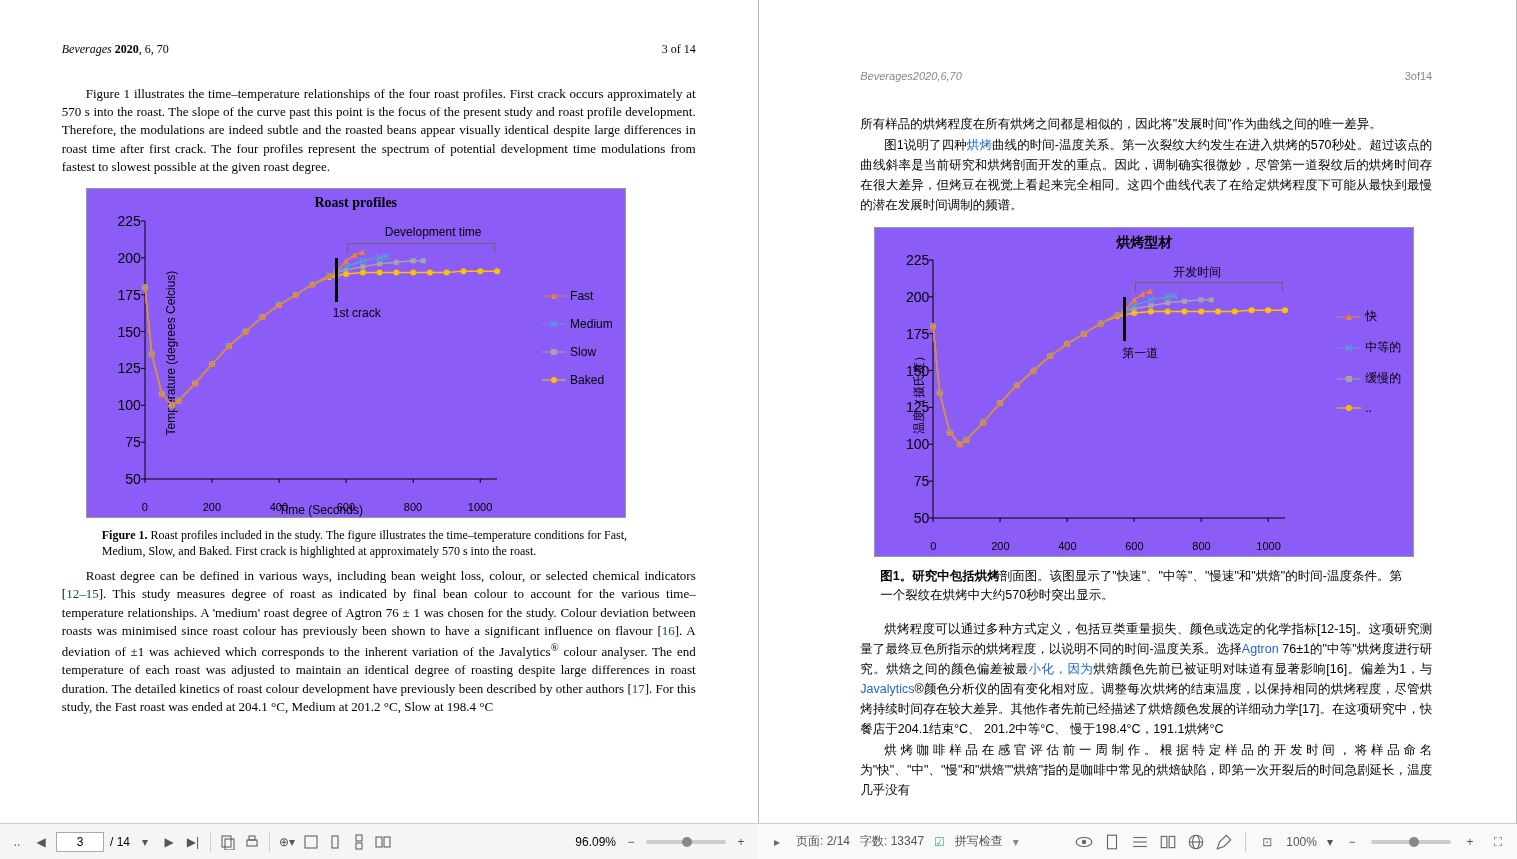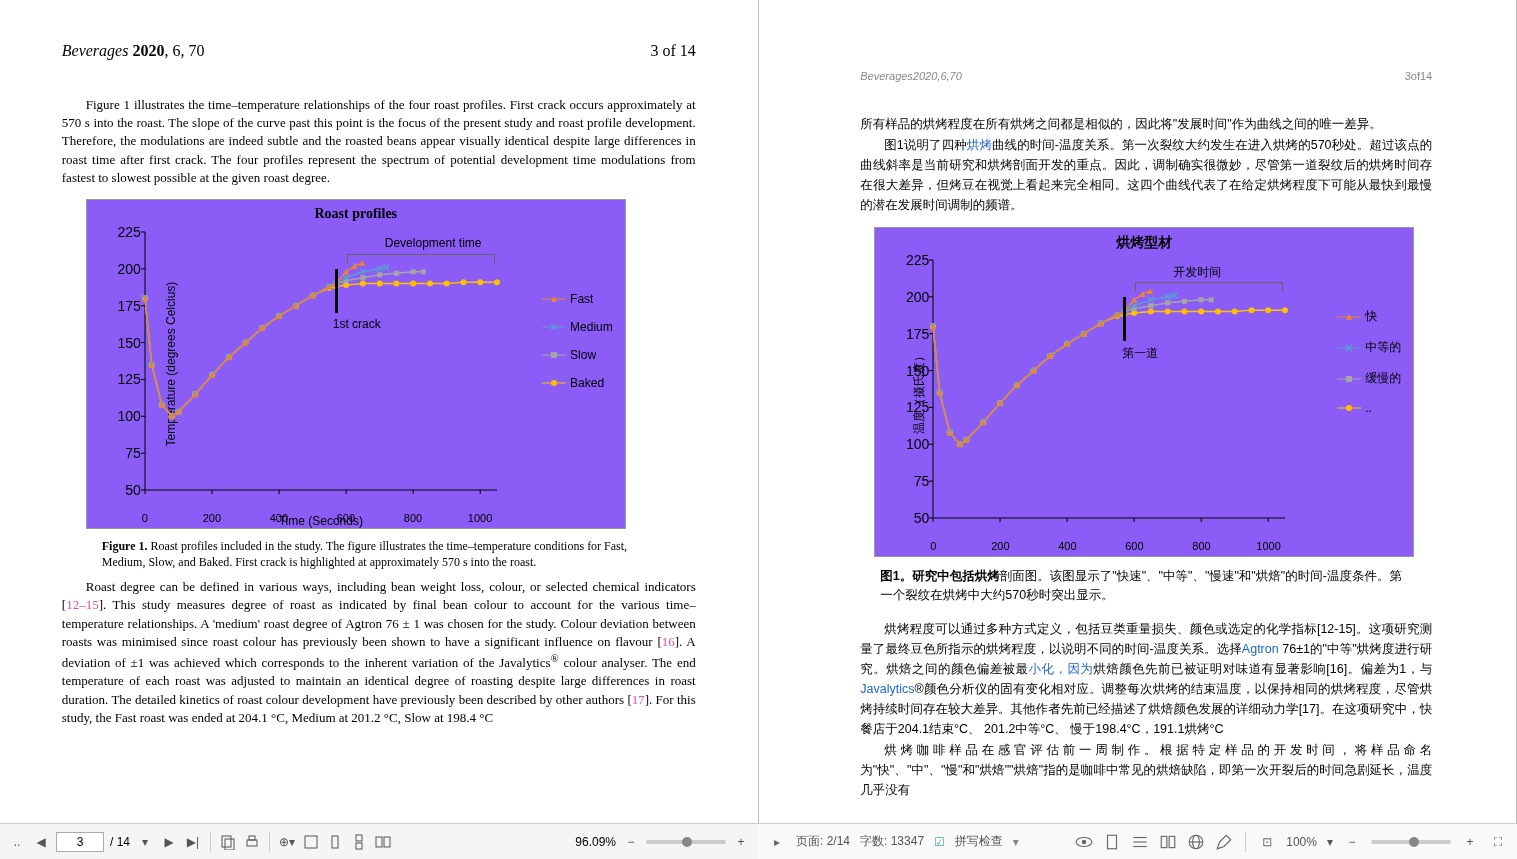--- a/index.html
+++ b/index.html
@@ -2,47 +2,47 @@
 <html><head>
 <meta charset="utf-8">
 <style>
 * { box-sizing: border-box; margin: 0; padding: 0; }
 body { font-family: "Times New Roman", serif; font-size: 13px; overflow: hidden; width: 1517px; height: 859px; background: #e8e8e8; }
 .split { display: flex; width: 100%; height: 823px; }
 .pane { flex: 1; background: #fff; overflow: hidden; position: relative; border-right: 1px solid #bbb; }
 .pane-r { font-family: "Microsoft YaHei", sans-serif; }
 .page { background: #fff; margin: 0 auto; padding: 42px 58px; width: 99%; height: 100%; }
 .page-r { padding: 70px 80px 20px 98px; }
-.hdr { display: flex; justify-content: space-between; font-size: 16px; margin-bottom: 36px; }
+.hdr { display: flex; justify-content: space-between; font-size: 12px; margin-bottom: 28px; }
 .hdr-l em { font-style: italic; }
 .body-text { text-align: justify; line-height: 1.4; font-size: 13px; }
 .body-text p { margin-bottom: 2px; }
 .indent { text-indent: 24px; }
 .cn-text { font-size: 12.5px; line-height: 1.6; text-align: justify; }
 .cn-text p { margin-bottom: 1px; }
-a.ref { color: #ec4899; text-decoration: none; }
+a.ref { color: #14532d; text-decoration: none; }
 .figure { margin: 12px 24px 10px 24px; }
 .fig-caption { font-size: 12px; margin: 8px 40px; line-height: 1.3; }
 .fig-caption b { font-weight: bold; }
 .cn-caption { font-size: 12.5px; margin: 10px 20px 14px 20px; line-height: 1.5; }
 .cn-caption b { font-weight: bold; }
 
 
 .chart { width: 540px; height: 330px; border: 1px solid #999; background: #8b5cf6; position: relative; font-family: sans-serif; }
 .chart-r { margin-left: -10px; }
 .chart-title { text-align: center; font-weight: bold; font-size: 14px; padding-top: 6px; font-family: "Times New Roman", serif; }
 .chart-title-r { font-family: "Microsoft YaHei", sans-serif; }
 .plot-area { position: absolute; left: 58px; top: 32px; width: 352px; height: 258px; }
 .y-axis { position: absolute; left: 26px; top: 32px; height: 258px; width: 30px; }
 .y-tick { position: absolute; right: 2px; font-size: 14px; transform: translateY(-50%); }
 .x-axis { position: absolute; left: 58px; bottom: 16px; width: 352px; }
 .x-tick { position: absolute; font-size: 11px; transform: translateX(-50%); }
 .y-label { position: absolute; left: 2px; top: 50%; transform: translateY(-50%) rotate(-90deg); transform-origin: center; font-size: 12px; white-space: nowrap; }
 .x-label { position: absolute; bottom: 0; left: 58px; width: 352px; text-align: center; font-size: 12px; }
-.legend { position: absolute; right: 12px; top: 92px; font-size: 12px; }
+.legend { position: absolute; right: 12px; top: 100px; font-size: 12px; }
 .legend-r { top: 80px; }
 .legend-item { display: flex; align-items: center; gap: 4px; margin-bottom: 14px; }
 .legend-mark { width: 24px; display: flex; align-items: center; justify-content: center; }
 .annot { position: absolute; font-size: 11px; }
 .dev-label { top: 36px; left: 298px; font-size: 12px; }
 .dev-brace { position: absolute; top: 54px; left: 260px; width: 148px; height: 10px; border-top: 1px solid #666; border-left: 1px solid #666; border-right: 1px solid #666; }
 .crack-line { position: absolute; width: 3px; height: 44px; background: #000; }
 .crack-label { position: absolute; font-size: 12px; }
 
 

